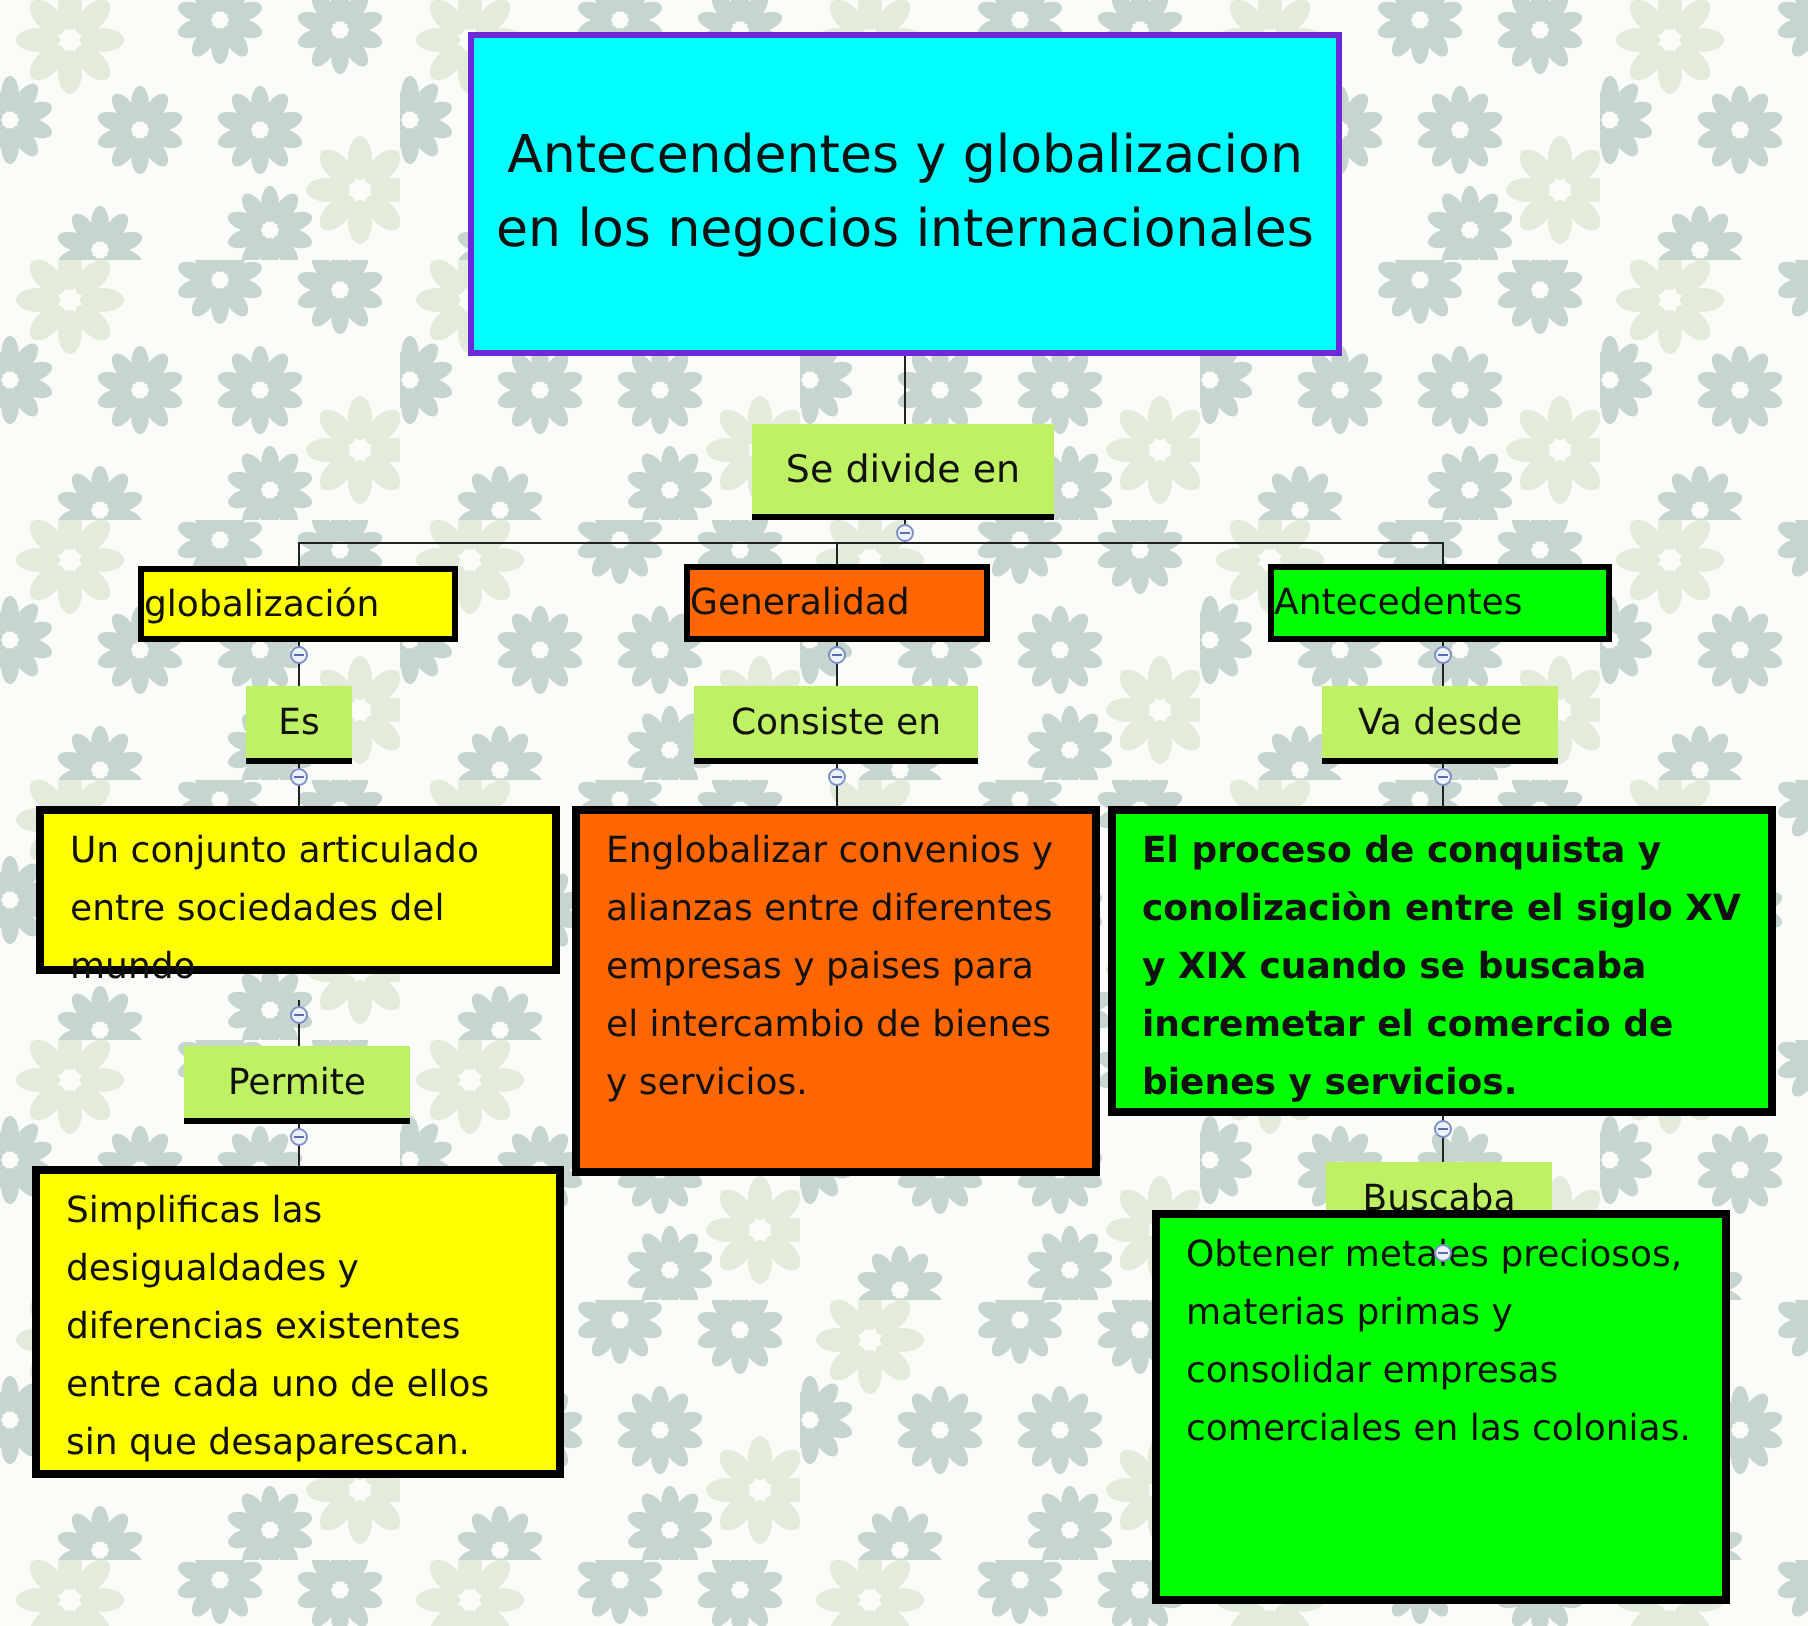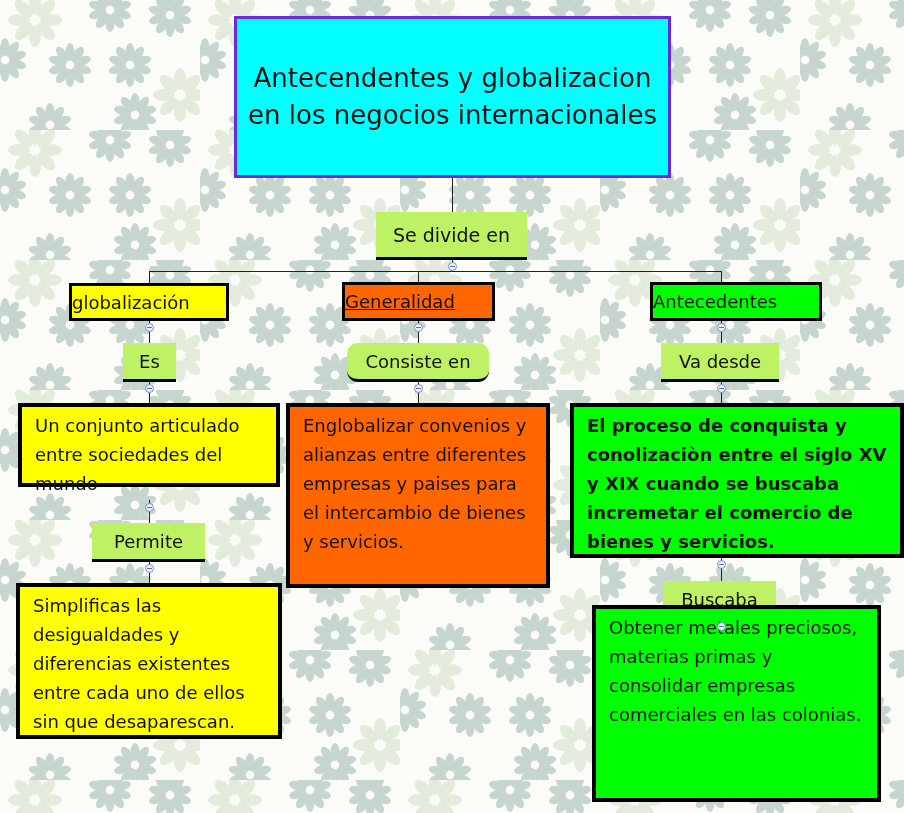--- a/index.html
+++ b/index.html
@@ -28,21 +28,21 @@
     display:flex; align-items:center; justify-content:center;
     font-size:18px;
   }
   .content {
     border:4px solid #000;
     font-size:18px; line-height:29px;
     padding:4px 10px 4px 13px;
   }
   .yellow { background:#ffff00; }
   .orange { background:#ff6600; }
-  .green  { background:#00ff00;margin-left:16px; }
+  .green  { background:#00ff00; }
   .line { position:absolute; background:#222; z-index:1; }
   .toggle {
     position:absolute; width:9px; height:9px; border-radius:50%;
     background:#eef2ff; border:1px solid #7a8fc8; box-sizing:border-box;
     z-index:3; cursor:pointer;
   }
   .toggle::after {
     content:""; position:absolute; left:1px; right:1px; top:3px; height:1px; background:#5a6fb0;
   }
 </style>
@@ -134,25 +134,25 @@
 </div>
 <div class="toggle" style="left:145px;top:503px;"></div>
 <div class="node link-label" style="left:92px;top:523px;width:113px;height:39px;">
   <span>Permite</span>
 </div>
 <div class="toggle" style="left:145px;top:564px;"></div>
 <div class="node content yellow" style="left:16px;top:583px;width:266px;height:156px;">
   <span>Simplificas las desigualdades  y diferencias existentes entre cada uno de ellos sin que  desaparescan.</span>
 </div>
 
-<div class="node topic orange" style="left:342px;top:282px;width:153px;height:39px;text-decoration:underline;">
+<div class="node topic orange" style="left:342px;top:282px;width:153px;height:39px;">
   <span>Generalidad</span>
 </div>
 <div class="toggle" style="left:414px;top:323px;"></div>
-<div class="node link-label" style="left:347px;top:343px;width:142px;height:39px;border-radius:11px;">
+<div class="node link-label" style="left:347px;top:343px;width:142px;height:39px;">
   <span>Consiste en</span>
 </div>
 <div class="toggle" style="left:414px;top:384px;"></div>
 <div class="node content orange" style="left:286px;top:403px;width:264px;height:185px;">
   <span>Englobalizar convenios y alianzas entre diferentes empresas y paises para el intercambio de bienes y servicios.</span>
 </div>
 
 <div class="node topic green" style="left:634px;top:282px;width:172px;height:39px;">
   <span>Antecedentes</span>
 </div>

